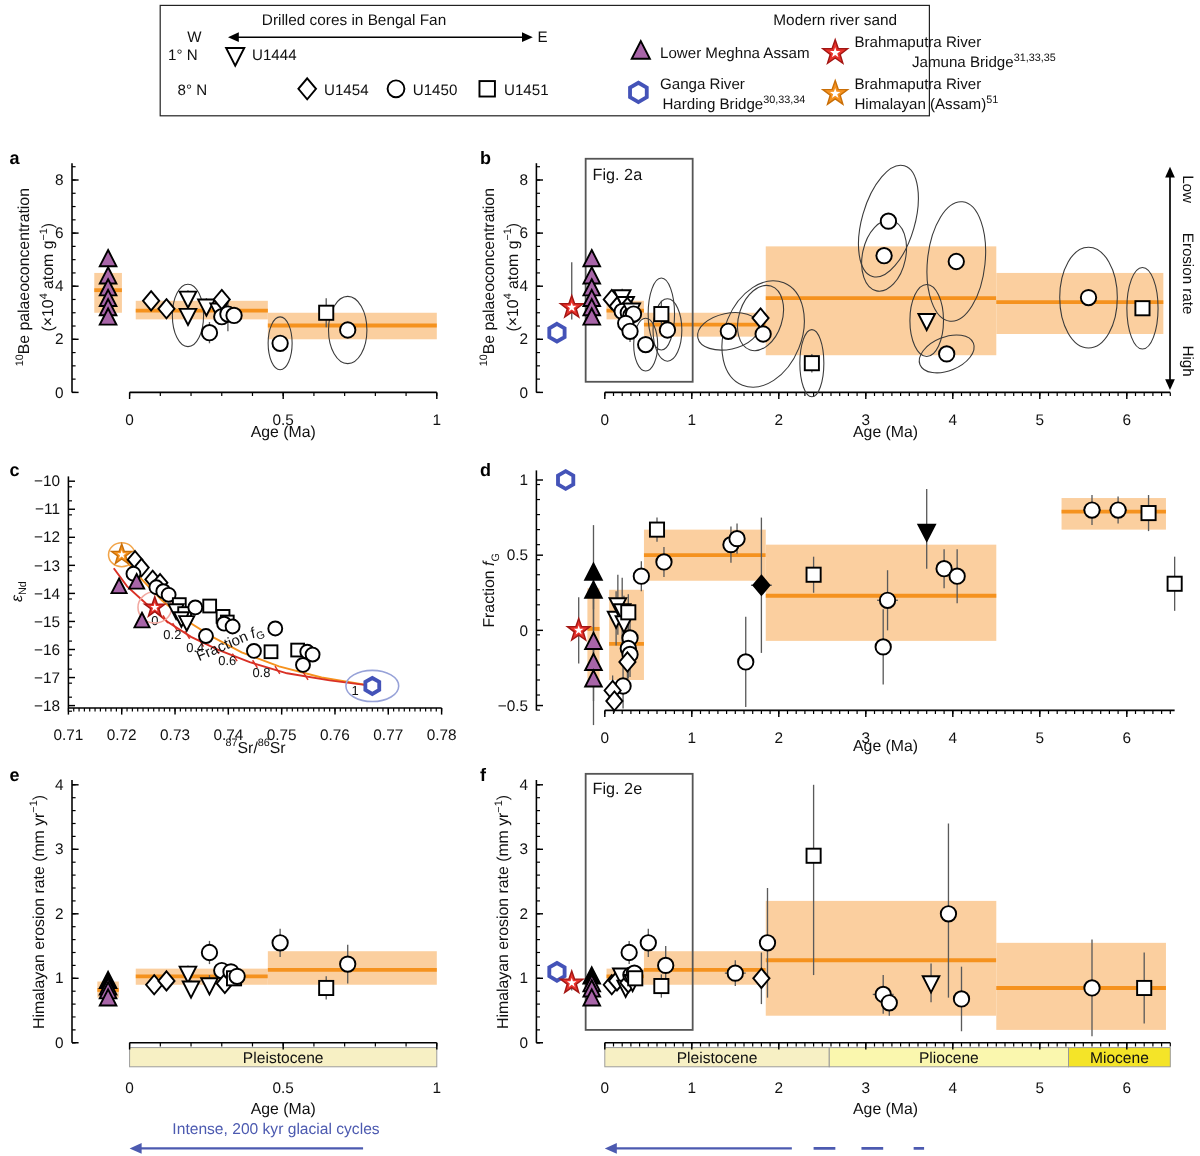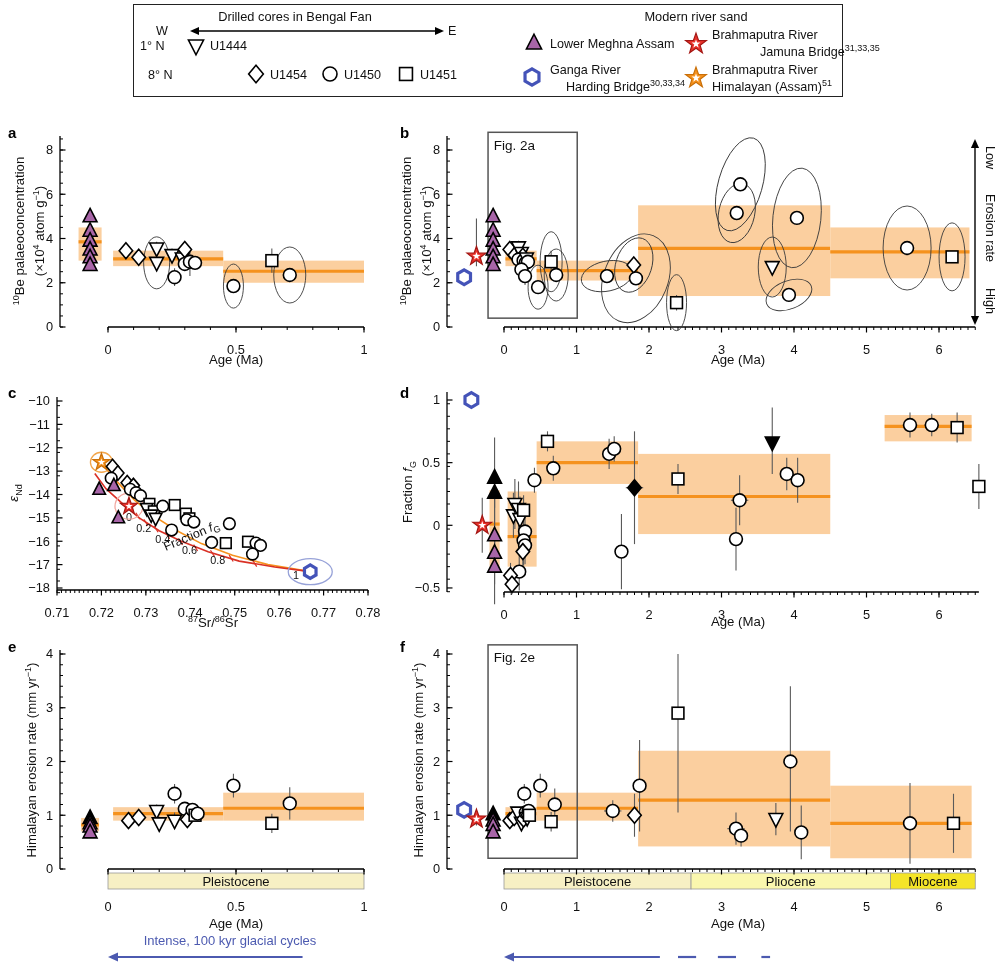--- a/index.html
+++ b/index.html
@@ -964,21 +964,21 @@
         <circle cx="910" cy="823.3125" r="6.4" fill="#fff" stroke="#000" stroke-width="1.6"></circle>
         <rect x="947.612" y="817.4245" width="11.776000000000002" height="11.776000000000002" fill="#fff" stroke="#000" stroke-width="1.6"></rect>
         <line x1="659.875" y1="957" x2="512" y2="957" stroke="#4C5AB0" stroke-width="1.8"></line>
         <polygon points="504,957 514,952.5 514,961.5" fill="#4C5AB0"></polygon>
         <line x1="678" y1="957" x2="696.125" y2="957" stroke="#4C5AB0" stroke-width="2.2"></line>
         <line x1="717.875" y1="957" x2="736" y2="957" stroke="#4C5AB0" stroke-width="2.2"></line>
         <line x1="761.375" y1="957" x2="770.075" y2="957" stroke="#4C5AB0" stroke-width="2.2"></line>
       </g>
     </svg>
 
-  <div id="legendbox" class="abs" style="left:133px;top:4px;width:710px;height:93px;text-decoration:underline;">
+  <div id="legendbox" class="abs" style="left:133px;top:4px;width:642px;height:93px;text-decoration:underline;">
     <svg class="abs" id="legend-svg" style="left:0;top:0;" width="710" height="93">
         <line x1="62" y1="26" x2="304" y2="26" stroke="#000" stroke-width="1.3"></line>
         <polygon points="56,26 65,21.95 65,30.05" fill="#000"></polygon>
         <polygon points="310,26 301,21.95 301,30.05" fill="#000"></polygon>
         <path d="M62,49.75L69.56,35.05L54.44,35.05Z" fill="#fff" stroke="#000" stroke-width="1.6"></path>
         <path d="M122,60.25L129.35,69L122,77.75L114.65,69Z" fill="#fff" stroke="#000" stroke-width="1.6"></path>
         <circle cx="196" cy="69" r="7" fill="#fff" stroke="#000" stroke-width="1.6"></circle>
         <rect x="265.56" y="62.56" width="12.88" height="12.88" fill="#fff" stroke="#000" stroke-width="1.6"></rect>
         <path d="M400,29.25L407.56,43.95L392.44,43.95Z" fill="#A865A8" stroke="#000" stroke-width="1.6"></path>
         <path d="M398.00,63.95L404.97,67.97L404.97,76.03L398.00,80.05L391.03,76.03L391.03,67.97Z" fill="#fff" stroke="#4453B8" stroke-width="3.2"></path>
@@ -992,21 +992,21 @@
     <span class="abs ltxt" style="left:22px;top:19px;">W</span>
     <span class="abs ltxt" style="left:314px;top:19px;">E</span>
     <span class="abs ltxt" style="left:6px;top:34px;">1° N</span>
     <span class="abs ltxt" style="left:76px;top:34px;">U1444</span>
     <span class="abs ltxt" style="left:14px;top:63px;">8° N</span>
     <span class="abs ltxt" style="left:136px;top:63px;">U1454</span>
     <span class="abs ltxt" style="left:210px;top:63px;">U1450</span>
     <span class="abs ltxt" style="left:286px;top:63px;">U1451</span>
     <span class="abs ltxt" style="left:416px;top:32px;">Lower Meghna Assam</span>
     <span class="abs ltxt" style="left:416px;top:58px;">Ganga River</span>
-    <span class="abs ltxt" style="left:432px;top:73px;"><span>Harding Bridge</span><sup>30,33,34</sup></span>
+    <span class="abs ltxt" style="left:418px;top:73px;"><span>Harding Bridge</span><sup>30,33,34</sup></span>
     <span class="abs ltxt" style="left:578px;top:23px;">Brahmaputra River</span>
     <span class="abs ltxt" style="left:578px;top:38px;margin-left:48px;"><span>Jamuna Bridge</span><sup>31,33,35</sup></span>
     <span class="abs ltxt" style="left:578px;top:58px;">Brahmaputra River</span>
     <span class="abs ltxt" style="left:578px;top:73px;"><span>Himalayan (Assam)</span><sup>51</sup></span>
   </div>
 
   <div class="abs pletter" style="left:8px;top:124px;">a</div>
   <div class="abs pletter" style="left:400px;top:124px;">b</div>
   <div class="abs pletter" style="left:8px;top:384px;">c</div>
   <div class="abs pletter" style="left:400px;top:384px;">d</div>
@@ -1040,14 +1040,14 @@
     <sup>87</sup><span>Sr/</span><sup>86</sup><span>Sr</span>
   </div>
   <div class="abs xtitle" style="left:658px;top:614px;width:160px;">Age (Ma)</div>
   <div class="abs xtitle" style="left:156px;top:916px;width:160px;">Age (Ma)</div>
   <div class="abs xtitle" style="left:658px;top:916px;width:160px;">Age (Ma)</div>
 
   <div class="abs vert" style="left:983px;top:146px;">Low</div>
   <div class="abs vert" style="left:983px;top:194px;">Erosion rate</div>
   <div class="abs vert" style="left:983px;top:288px;">High</div>
 
-  <div class="abs ann" style="left:95px;top:933px;width:270px;color:#4C5AB0;">Intense, 100 kyr glacial cycles</div>
+  <div class="abs ann" style="left:95px;top:933px;width:270px;color:#4C5AB0;">Intense, 200 kyr glacial cycles</div>
 </div>
 
 </body></html>

